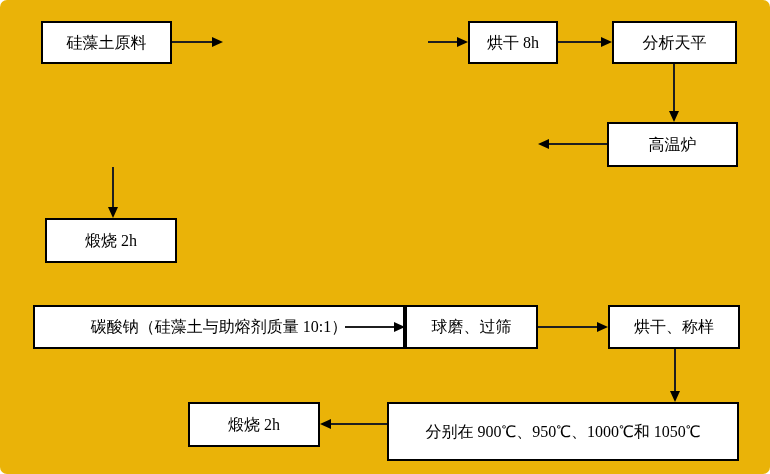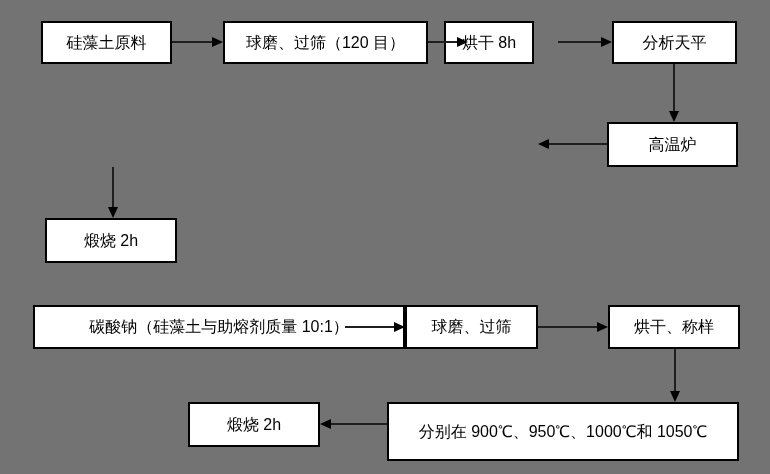--- a/index.html
+++ b/index.html
@@ -1,19 +1,20 @@
 <!DOCTYPE html>
 <html><head>
 <meta charset="utf-8">
 <style>
   html, body { margin:0; padding:0; background:#ffffff; }
   .canvas {
-    position:relative; width:770px; height:474px; background:#737373;
-    font-family:Liberation Sans, sans-serif; color:#000000;
+    position:relative; width:770px; height:474px; background:#eab308;
+    font-family:Liberation Serif, serif; color:#000000;
     overflow:hidden;
+    border-radius:7px;
   }
   .box {
     position:absolute; box-sizing:border-box;
     border:2px solid #000000; background:#ffffff;
     display:flex; align-items:center; justify-content:center;
     font-size:16px; line-height:1; white-space:nowrap; color:#000000;
   }
   .hline { position:absolute; height:2px; background:#1f1f1f; }
   .vline { position:absolute; width:2px; background:#1f1f1f; }
   .ah-r { position:absolute; width:0; height:0;
@@ -26,23 +27,22 @@
           border-left:5px solid transparent; border-right:5px solid transparent;
           border-top:11px solid #000000; }
 </style>
 </head>
 <body>
 
 <div class="canvas">
 
   <div class="box" style="left:41px;  top:21px;  width:131px; height:43px">硅藻土原料</div>
 
-  <div class="box" style="left:223px; top:21px;  width:205px; height:43px">球磨、过筛（120 目）</div>
 
-  <div class="box" style="left:444px; top:21px;  width:90px;  height:43px">烘干 8h</div>
+  <div class="box" style="left:468px; top:21px;  width:90px;  height:43px">烘干 8h</div>
 
   <div class="box" style="left:607px; top:122px; width:131px; height:45px">高温炉</div>
 
   <div class="box" style="left:612px; top:21px;  width:125px; height:43px">分析天平</div>
 
 
   <div class="box" style="left:45px;  top:218px; width:132px; height:45px">煅烧 2h</div>
 
   <div>
     <div class="hline" style="left:172px; top:41px; width:40px"></div>

